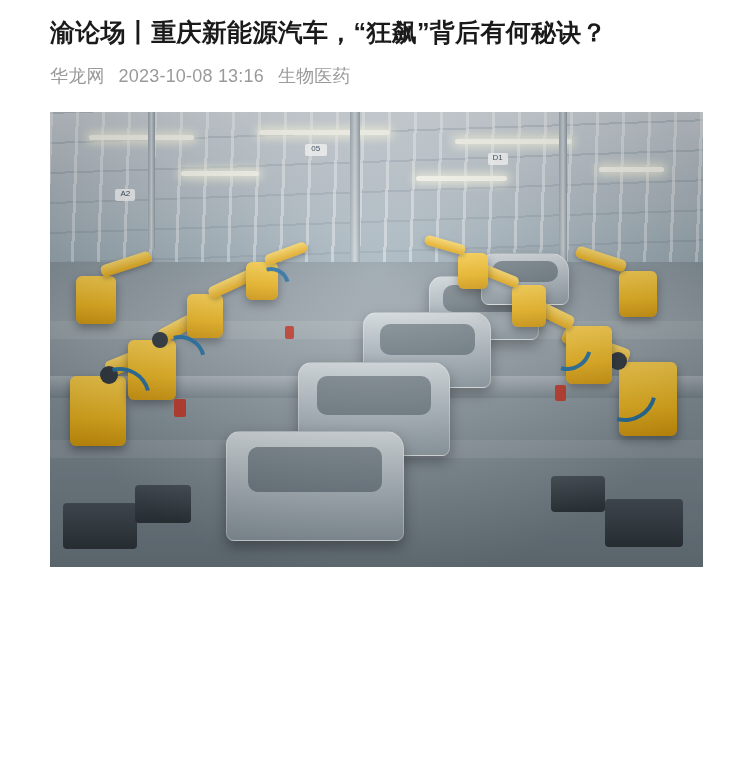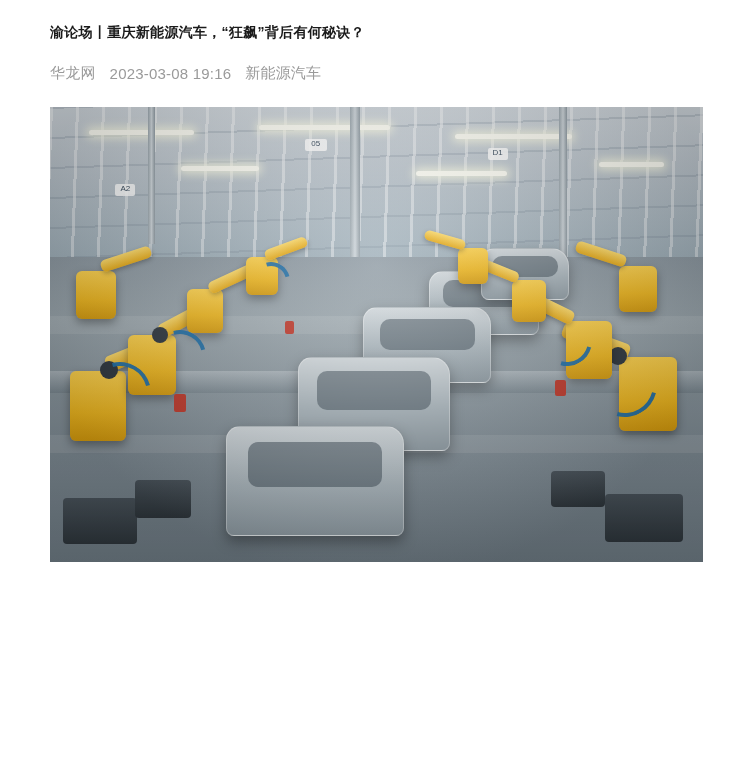--- a/index.html
+++ b/index.html
@@ -18,32 +18,32 @@
     position: relative;
     width: 753px;
     height: 771px;
     background: #fff;
     box-sizing: border-box;
   }
   .article {
     padding: 0 50px 0 50px;
   }
   .title {
-    font-size: 14px;
+    font-size: 25px;
     font-weight: bold;
     color: #1a1a1a;
     letter-spacing: 0.3px;
     line-height: 30px;
     margin: 0;
     padding-top: 17px;
     white-space: nowrap;
   }
   .meta {
     margin-top: 17px;
-    font-size: 15px;
+    font-size: 18px;
     color: #9a9a9a;
     display: flex;
     align-items: center;
     gap: 14px;
     letter-spacing: 0.2px;
   }
   .meta .source { color: #9a9a9a; }
   .meta .datetime { color: #9a9a9a; }
   .meta .location { color: #9a9a9a; }
 
@@ -179,22 +179,22 @@
 </head>
 <body>
 
 <div class="page">
   <div class="article">
 
     <h1 class="title">渝论场丨重庆新能源汽车，“狂飙”背后有何秘诀？</h1>
 
     <div class="meta">
       <span class="source">华龙网</span>
-      <span class="datetime">2023-03-08 19:16</span>
-      <span class="location">新能源汽车</span>
+      <span class="datetime">2023-10-08 13:16</span>
+      <span class="location">生物医药</span>
     </div>
 
 
     <figure class="figure" style="margin-left:0;">
       <div class="figure-image">
         <div class="scene">
 
           <div class="ceiling"></div>
           <div class="ceiling-lines"></div>
 

